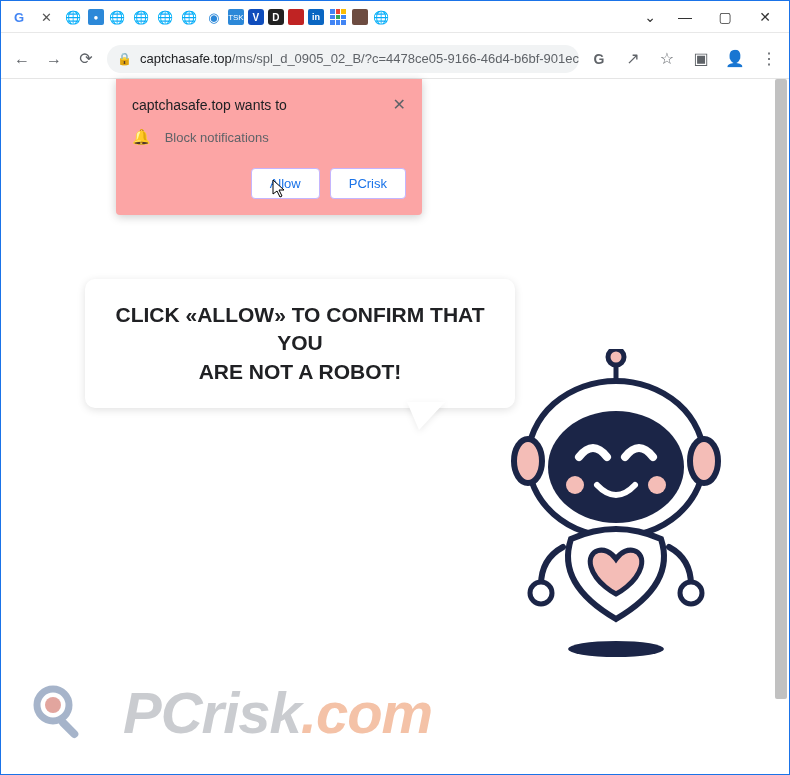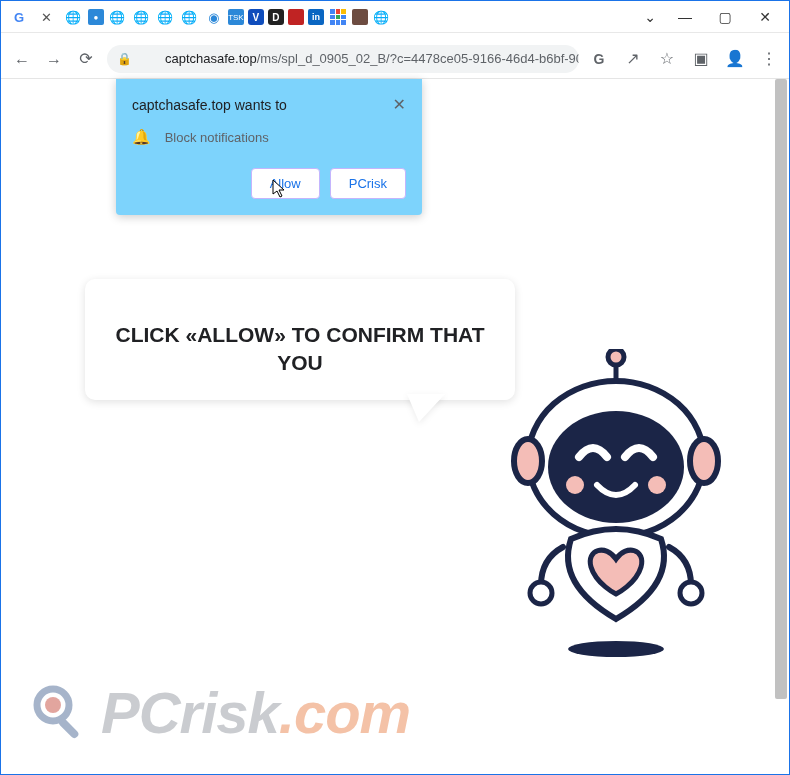--- a/index.html
+++ b/index.html
@@ -103,40 +103,40 @@
       border-radius: 14px;
       display: flex;
       align-items: center;
       padding: 0 10px;
       color: #5f6368;
       font-size: 13px;
       gap: 8px;
       overflow: hidden;
       white-space: nowrap;
     }
-    .urlbar .host { color: #202124; margin-left: 25px; }
+    .urlbar .host { color: #202124; }
     .urlbar .path { color: #5f6368; }
     .lock-icon { color: #5f6368; font-size: 12px; }
     .right-icons { display: flex; gap: 14px; align-items: center; }
     .right-icons > * { color: #5f6368; font-size: 16px; width:20px; display:flex; justify-content:center; }
     
     
     .page {
       position: relative;
       height: calc(100% - 78px);
       background: #ffffff;
     }
     
     
     .perm-dialog {
       position: absolute;
       left: 115px;
       top: 0px;
       width: 306px;
-      background: #7dd3fc;
+      background: #fca5a5;
       box-shadow: 0 2px 10px rgba(0,0,0,0.2);
       border-radius: 0 0 4px 4px;
       padding: 16px;
       z-index: 100;
       font-size: 13px;
       color: #3c4043;
     }
     .perm-dialog .perm-header {
       display: flex;
       justify-content: space-between;
@@ -175,21 +175,20 @@
       border-radius: 10px;
       padding: 22px 18px;
       box-shadow: 0 2px 8px rgba(0,0,0,0.12);
     }
     .bubble-text {
       font-size: 21px;
       font-weight: 700;
       text-align: center;
       color: #202124;
       line-height: 1.35;
-      margin-top: 20px;
     }
     .bubble-tail {
       position: absolute;
       right: 70px;
       bottom: -22px;
       width: 0; height: 0;
       border-left: 12px solid transparent;
       border-right: 26px solid transparent;
       border-top: 28px solid #fff;
       filter: drop-shadow(0 2px 3px rgba(0,0,0,0.08));
@@ -209,20 +208,21 @@
       position: absolute;
       left: 30px;
       bottom: 28px;
       display: flex;
       align-items: center;
       font-size: 58px;
       font-weight: bold;
       font-style: italic;
       color: rgba(137,142,150,0.45);
       letter-spacing: -1px;
+      gap: 22px;
     }
     .watermark svg { margin-right: 10px; opacity: 0.45; }
     .wm-com { color: rgba(230,120,60,0.45); }
     
     .scrollbar {
       position: absolute;
       right: 2px;
       top: 0;
       width: 12px;
       height: 100%;
@@ -314,20 +314,21 @@
   </div>
   <div class="cursor">
     <svg width="16" height="20" viewBox="0 0 16 20">
         <path d="M1 1 L1 15 L5 12 L8 18 L10 17 L7 11 L12 11 Z" fill="#fff" stroke="#000" stroke-width="1"></path>
       </svg>
   </div>
 
   <div class="bubble">
     <div class="bubble-text">
       <span>CLICK «ALLOW» TO CONFIRM THAT YOU</span><br>
+      <span>ARE NOT A ROBOT!</span>
     </div>
     <div class="bubble-tail"></div>
   </div>
 
   <div class="robot">
     <svg viewBox="0 0 230 320" width="230" height="320">
 
       <line x1="115" y1="8" x2="115" y2="42" stroke="#1b2547" stroke-width="5"></line>
       <circle cx="115" cy="8" r="8" fill="#f4bdb7" stroke="#1b2547" stroke-width="5"></circle>
 

